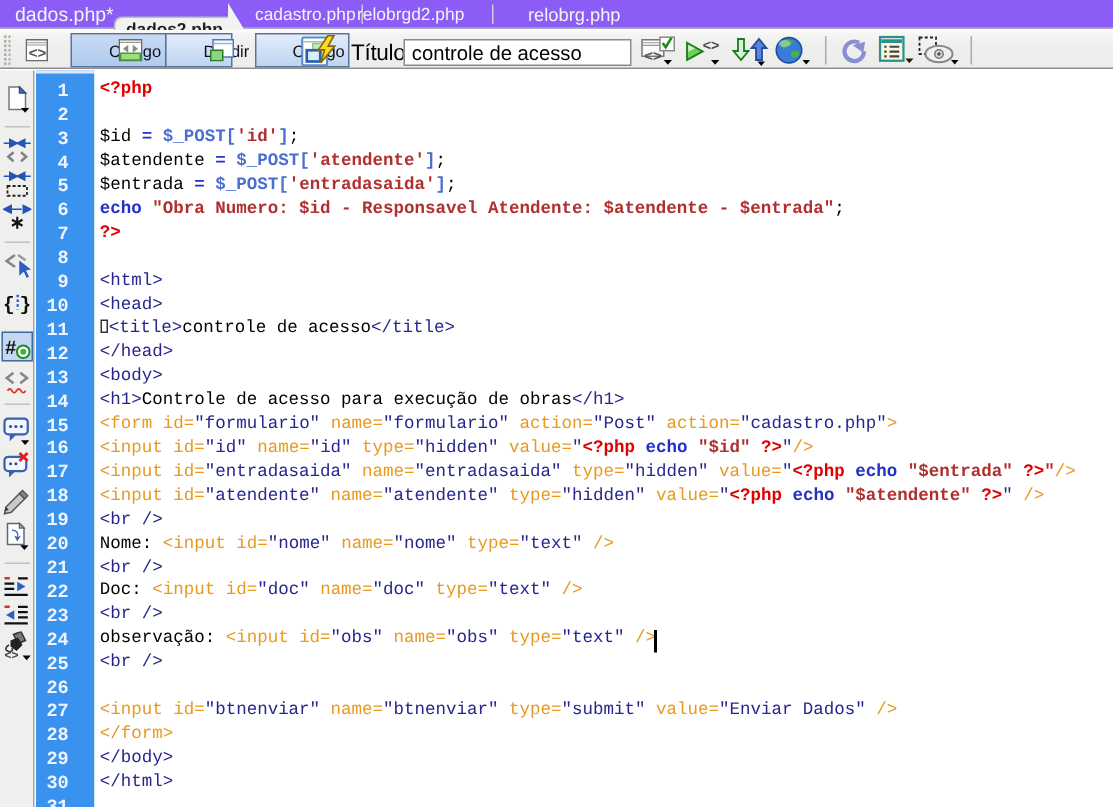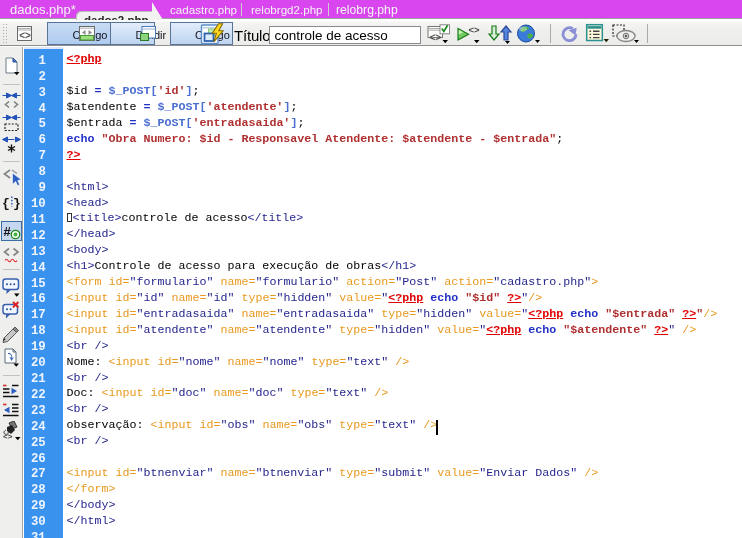--- a/index.html
+++ b/index.html
@@ -1,18 +1,18 @@
 <!DOCTYPE html>
 <html><head>
 <meta charset="utf-8">
 <style>
 * { margin:0; padding:0; box-sizing:border-box; }
 html,body { width:742px; height:538px; overflow:hidden; background:#fff;
   font-family:"Liberation Sans", sans-serif; }
-#tabbar { position:absolute; left:0; top:0; width:742px; height:19px; background:#d946ef; border-bottom:1px solid #9e9e9e; }
+#tabbar { position:absolute; left:0; top:0; width:742px; height:19px; background:#8b5cf6; border-bottom:1px solid #9e9e9e; }
 .itab { position:absolute; top:0; height:19px; line-height:20px; font-size:12px; color:#f4f4f4; }
 .tsep { position:absolute; top:3px; height:13px; width:1px; background:#cdcdcd; }
 #atab { position:absolute; left:77px; top:12px; width:81px; height:18px; background:#f2f2f0;
   border-radius:5px 0 0 0; box-shadow:-1px -1px 0 #bdbdbd; }
 #atabslant { position:absolute; left:152px; top:2px; width:0; height:0;
   border-bottom:18px solid #f2f2f0; border-right:11px solid transparent; }
 #atab span { position:absolute; left:7px; top:0; line-height:17px; font-size:11.5px; font-weight:bold; color:#222; }
 #toolbar { position:absolute; left:0; top:20px; width:742px; height:26px; background:linear-gradient(#fdfdfd 0px, #f4f4f2 3px, #efefed 10px, #ececea 100%); border-bottom:1px solid #8e8e8c; }
 #handle { position:absolute; left:2px; top:3px; width:5px; height:22px;
   background-image:radial-gradient(circle, #aaaaa8 0.8px, transparent 1px);
@@ -28,38 +28,38 @@
 #strip { position:absolute; left:0; top:47px; width:23px; height:491px; background:#efefed;
   border-right:1px solid #a6a6a4; }
 .ssep { position:absolute; left:3px; width:17px; height:1px; background:#c2c2c0; }
 #gutter { position:absolute; left:24px; top:47px; width:39px; height:491px; background:#3a92ef; border-top:2px solid #dfe8f4;}
 #gutter pre { font-family:"Liberation Mono", monospace; font-size:12.4px; font-weight:bold; line-height:15.913px;
   color:#eef4ff; text-align:right; padding:4.85px 17.2px 0 0; }
 #code { position:absolute; left:63px; top:47px; width:679px; height:491px; background:#fff; overflow:hidden; }
 #code pre { font-family:"Liberation Mono", monospace; font-size:11.66px; line-height:15.913px;
   color:#000; padding:5.4px 0 0 3.5px; }
 .ic { position:absolute; }
-.php { color:#e00000; font-weight:bold;text-decoration:underline; }
+.php { color:#e00000; font-weight:bold; }
 .k { color:#2230c8; font-weight:bold; }
 .v { color:#4b6fd0; font-weight:bold; }
 .s { color:#b03030; font-weight:bold; }
 .t { color:#26268e; }
 .o { color:#e8991e;text-align:center; }
 #cursor { position:absolute; left:436px; top:420px; width:2px; height:15px; background:#000; }
 .bx { display:inline-block; width:5px; height:9px; border:1px solid #333; margin:0 1px -1px 0; }
 </style>
 </head>
 <body>
 <div id="tabbar">
   <span class="itab" style="left:10px;font-size:13px;">dados.php*</span>
   <span class="itab" style="left:170px;font-size:11.6px;">cadastro.php</span>
   <span class="tsep" style="left:241px;"></span>
-  <span class="itab" style="left:251px;font-size:11.6px;">relobrgd2.php</span>
+  <span class="itab" style="left:238px;font-size:11.6px;">relobrgd2.php</span>
   <span class="tsep" style="left:328px;"></span>
-  <span class="itab" style="left:336px;font-size:12.2px;">relobrg.php</span>
+  <span class="itab" style="left:352px;font-size:12.2px;">relobrg.php</span>
 </div>
 <div id="atab">
     <span>dados2.php</span>
   </div>
 <div id="atabslant"></div>
 <div id="toolbar">
   <div id="handle"></div>
   <div class="vbtn" style="left:11px; width:64px; background:linear-gradient(#c8dbf4,#aecbee);">
       <span class="lbl" style="left:24.6px">Código</span>
     </div>

